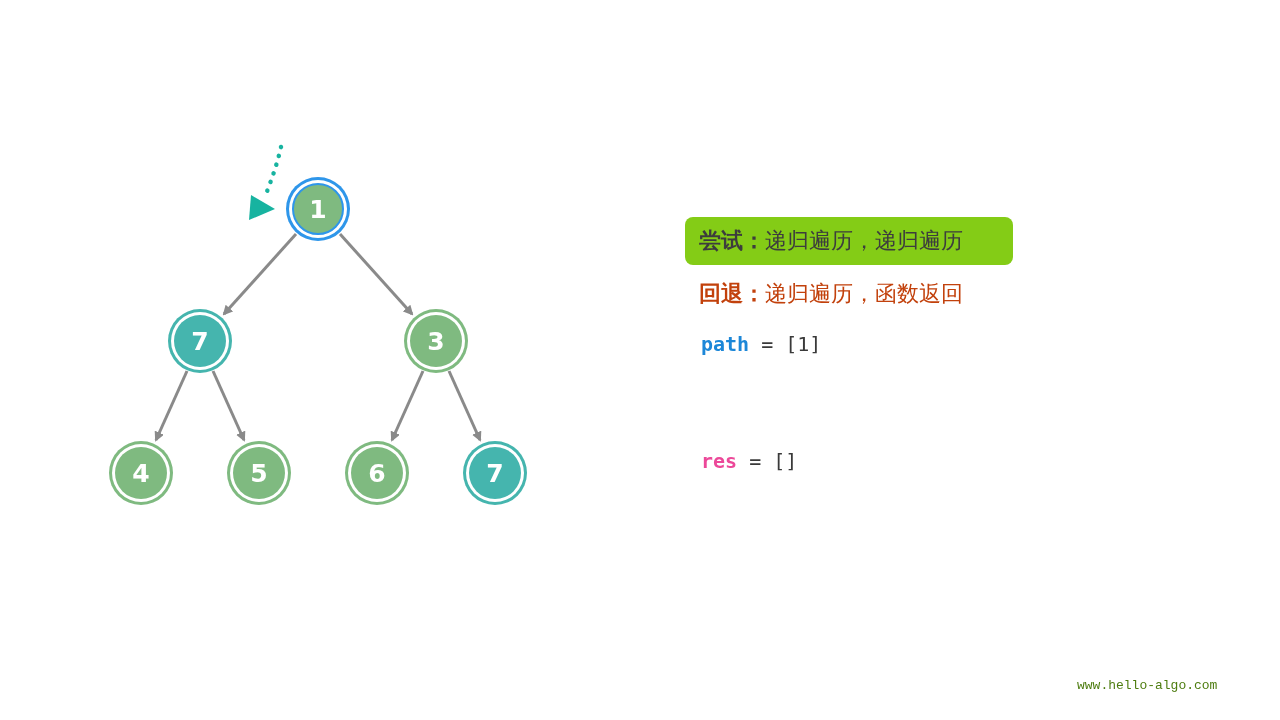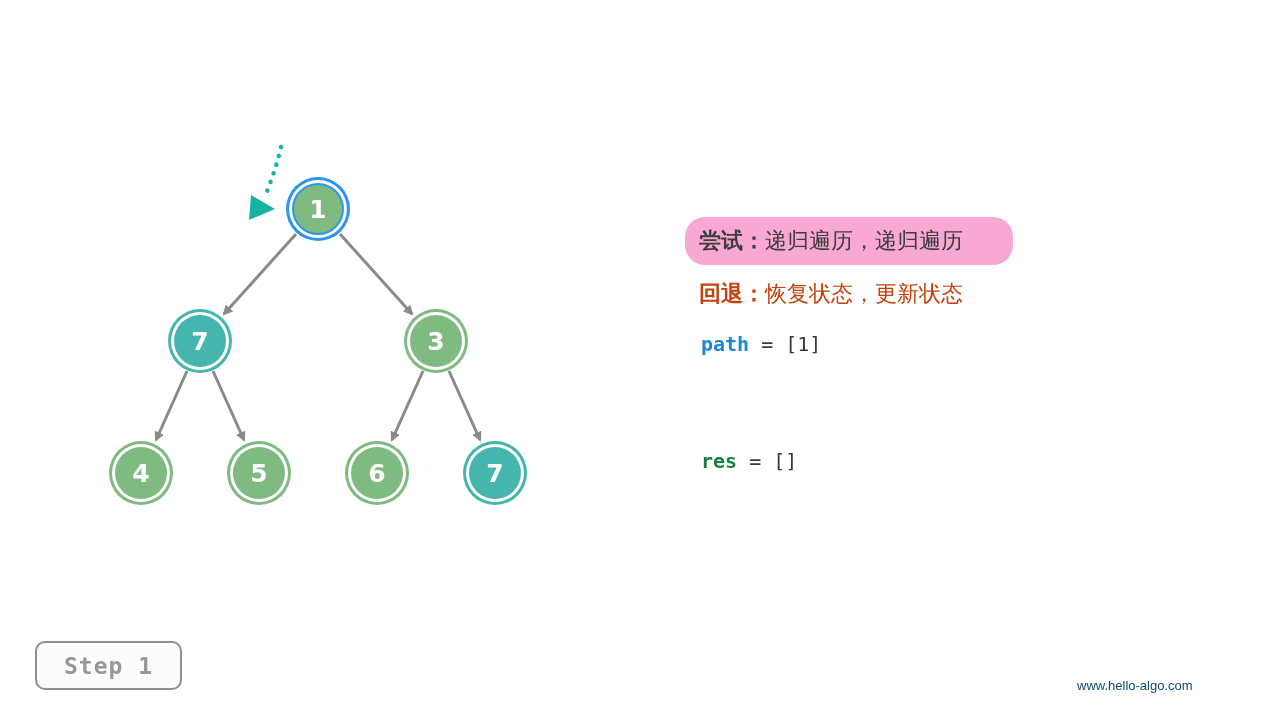--- a/index.html
+++ b/index.html
@@ -46,22 +46,22 @@
   .pos-n4  { left: 115px; top: 447px; }
   .pos-n5  { left: 233px; top: 447px; }
   .pos-n6  { left: 351px; top: 447px; }
   .pos-n7r { left: 469px; top: 447px; }
 
   
   .try-line {
     position: absolute;
     left: 685px; top: 217px;
     width: 328px; height: 48px;
-    background: #f9a8d4;
-    border-radius: 20px;
+    background: #84cc16;
+    border-radius: 8px;
     display: flex; align-items: center;
     padding-left: 14px;
     font-size: 22px;
     color: #3D3D3D;
     white-space: nowrap;
   }
   .back-line {
     position: absolute;
     left: 699px; top: 280px;
     height: 28px;
@@ -77,44 +77,44 @@
     position: absolute;
     font-family: "DejaVu Sans Mono", monospace;
     font-size: 20px;
     color: #3A3A3A;
     white-space: pre;
     display: flex; align-items: baseline;
   }
   .code-path { left: 701px; top: 332px; }
   .code-res  { left: 701px; top: 449px; }
   .var-path  { color: #1C87D8; font-weight: bold; }
-  .var-res   { color: #15803d; font-weight: bold; text-align: right; }
+  .var-res   { color: #ec4899; font-weight: bold; text-align: right; }
   .code-eq   { margin: 0 12px; }
 
   
   .step-badge {
     position: absolute;
     left: 35px; top: 641px;
     width: 147px; height: 49px;
     background: #FCFCFC;
     border: 2px solid #8E8E8E;
     border-radius: 10px;
     display: flex; align-items: center; justify-content: center;
     font-family: "DejaVu Sans Mono", monospace;
     font-weight: bold;
     font-size: 23px;
     color: #979797;
     letter-spacing: 1px;
   }
   .watermark {
     position: absolute;
     left: 1077px; top: 678px;
-    font-family: Liberation Sans, sans-serif;
+    font-family: Liberation Mono, monospace;
     font-size: 13px;
-    color: #0c4a6e;
+    color: #4d7c0f;
     white-space: nowrap;
   }
 </style>
 </head>
 <body>
 
 <div class="stage">
 
   <svg class="tree-svg" width="560" height="560" viewBox="0 0 560 560">
     <defs>
@@ -157,31 +157,28 @@
   <div class="node teal pos-n7r">
     <span>7</span>
   </div>
 
   <div class="try-line">
     <span class="cjk-label">尝试：</span>
       <span class="cjk-text">递归遍历，递归遍历</span>
   </div>
   <div class="back-line">
     <span class="cjk-label">回退：</span>
-      <span class="cjk-text">恢复状态，更新状态</span>
+      <span class="cjk-text">递归遍历，函数返回</span>
   </div>
   <div class="code-line code-path">
     <span class="var-path">path</span>
     <span class="code-eq">=</span>
     <span>[1]</span>
   </div>
   <div class="code-line code-res">
     <span class="var-res">res</span>
     <span class="code-eq">=</span>
     <span>[]</span>
   </div>
 
-  <div class="step-badge">
-    <span>Step 1</span>
-  </div>
   <div class="watermark">www.hello-algo.com</div>
 
 </div>
 
 </body></html>

